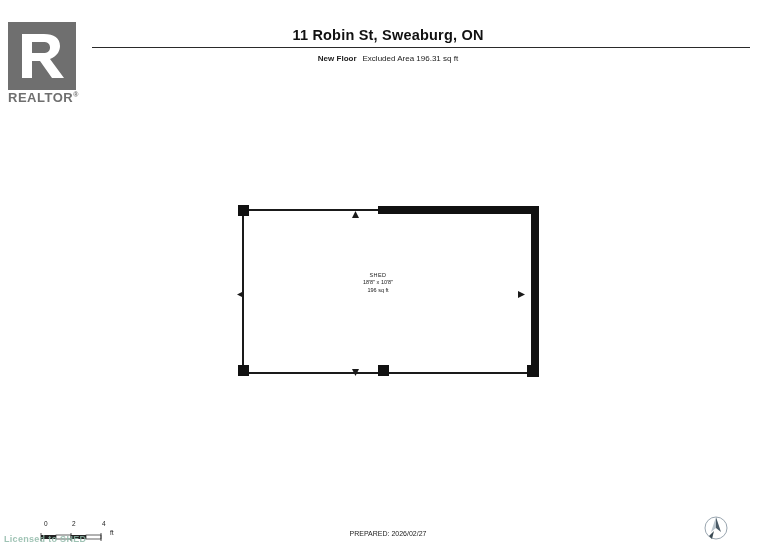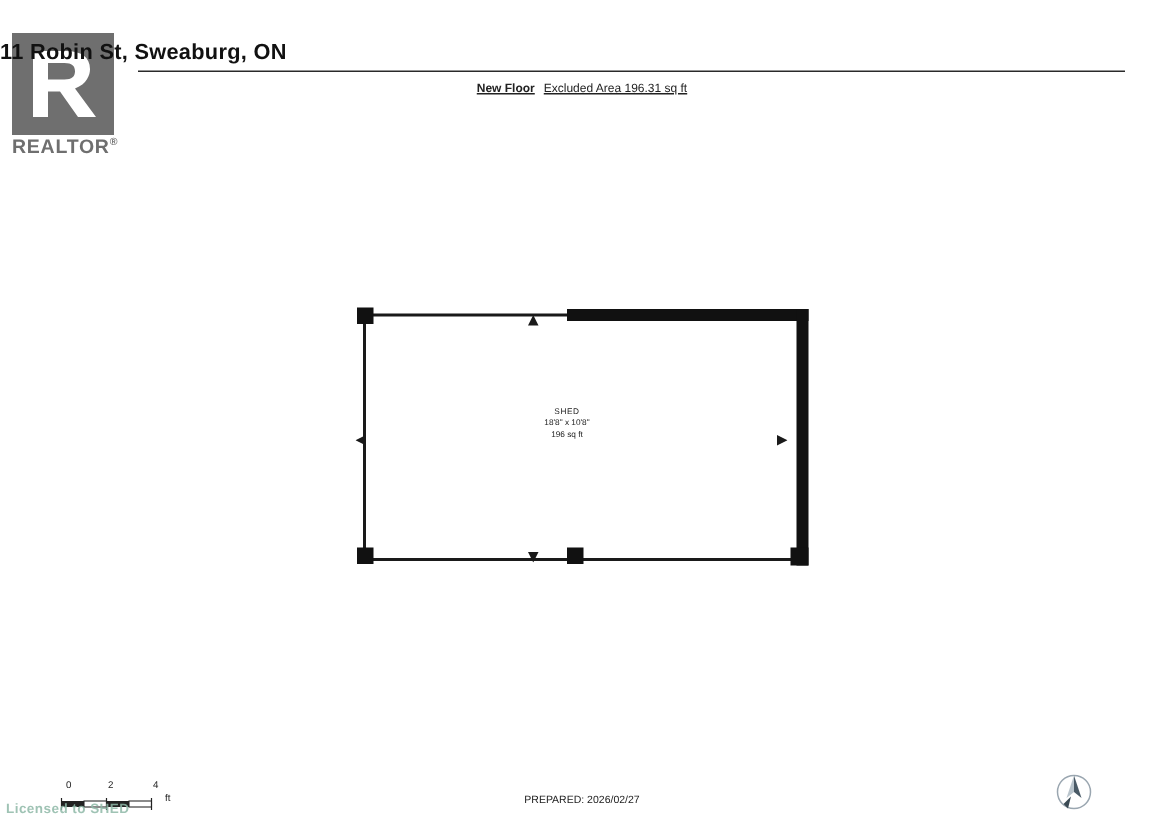--- a/index.html
+++ b/index.html
@@ -15,21 +15,21 @@
     position: relative;
     overflow: hidden;
   }
 
   
   #page-title {
     position: absolute;
     top: 27px;
     left: 0;
     width: 776px;
-    text-align: left;
+    text-align: center;
     font-size: 14.5px;
     font-weight: bold;
     letter-spacing: 0.2px;
     color: #111111;
   }
   #header-rule {
     position: absolute;
     top: 47px;
     left: 92px;
     width: 658px;
@@ -38,21 +38,20 @@
   }
   #subheader {
     position: absolute;
     top: 54px;
     left: 0;
     width: 776px;
     text-align: center;
     font-size: 8px;
     color: #222222;
     white-space: nowrap;
-    text-decoration: underline;
   }
   #subheader .floor-label {
     font-weight: bold;
     margin-right: 6px;
   }
   #subheader .excluded-label {
     font-weight: normal;
   }
 
   

